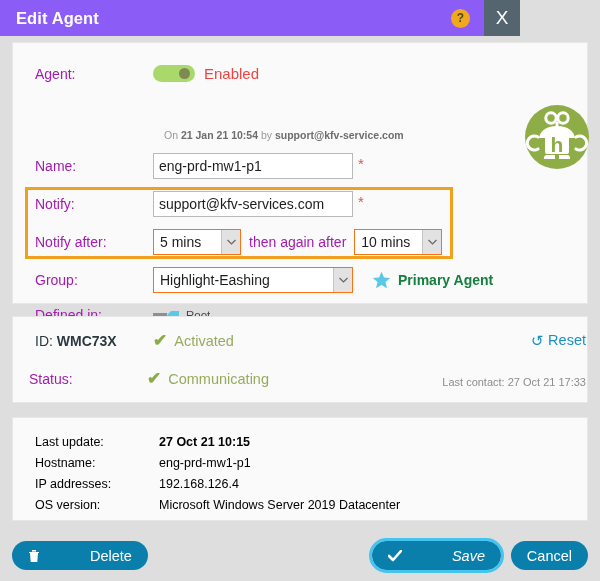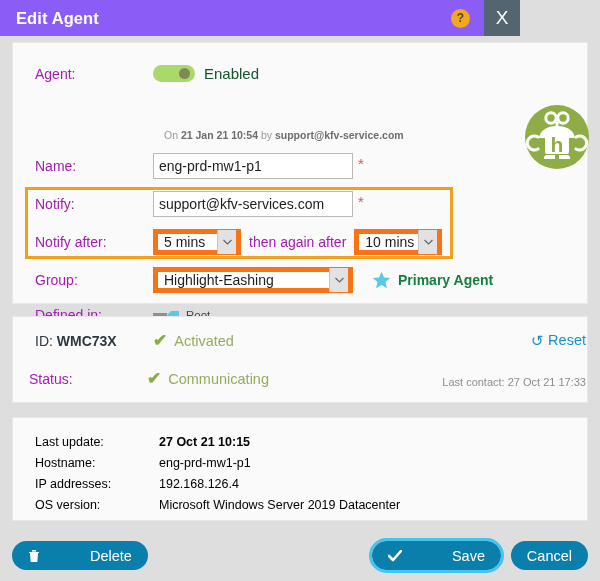--- a/index.html
+++ b/index.html
@@ -90,21 +90,21 @@
     font-size: 15px;
     margin-left: 5px;
     line-height: 1;
     position: relative;
     top: -3px;
   }
 
   
   .sel {
     height: 26px;
-    border: 5px solid #f97316;
+    border: 1px solid #f97316;
     background: #ffffff;
     display: inline-flex;
     align-items: center;
     font-size: 14px;
     color: #1d1d1d;
     cursor: pointer;
   }
   .sel .sel-text {
     padding: 0 6px;
     flex: 1;
@@ -130,21 +130,21 @@
     display: inline-block;
   }
   .toggle .knob {
     position: absolute;
     width: 11px; height: 11px;
     border-radius: 50%;
     background: #7d8a52;
     top: 3px; right: 5px;
   }
   .enabled-text {
-    color: #14532d;
+    color: #ef4444;
     font-size: 15px;
     margin-left: 9px;
   }
   .meta-line {
     position: absolute;
     left: 151px; top: 86px;
     font-size: 10.5px;
     color: #9a9a9a;
   }
   .meta-line b { color: #6d6d6d; font-weight: bold; }
@@ -255,20 +255,21 @@
     border: none;
     font-family: "Liberation Sans", sans-serif;
     padding: 0 16px;
     gap: 43px;
   }
   #btn-delete { left: 12px; top: 541px; }
   #btn-save {
     right: 99px; top: 541px;
     outline: 3px solid #45c4ef;
     outline-offset: 0px;
+    font-style: italic;
   }
   #btn-cancel { right: 12px; top: 541px; }
   .btn .bico { margin-right: 7px; display: inline-flex; align-items: center; }
 </style>
 </head>
 <body>
 
 <div id="app">
 
   <div class="titlebar">

